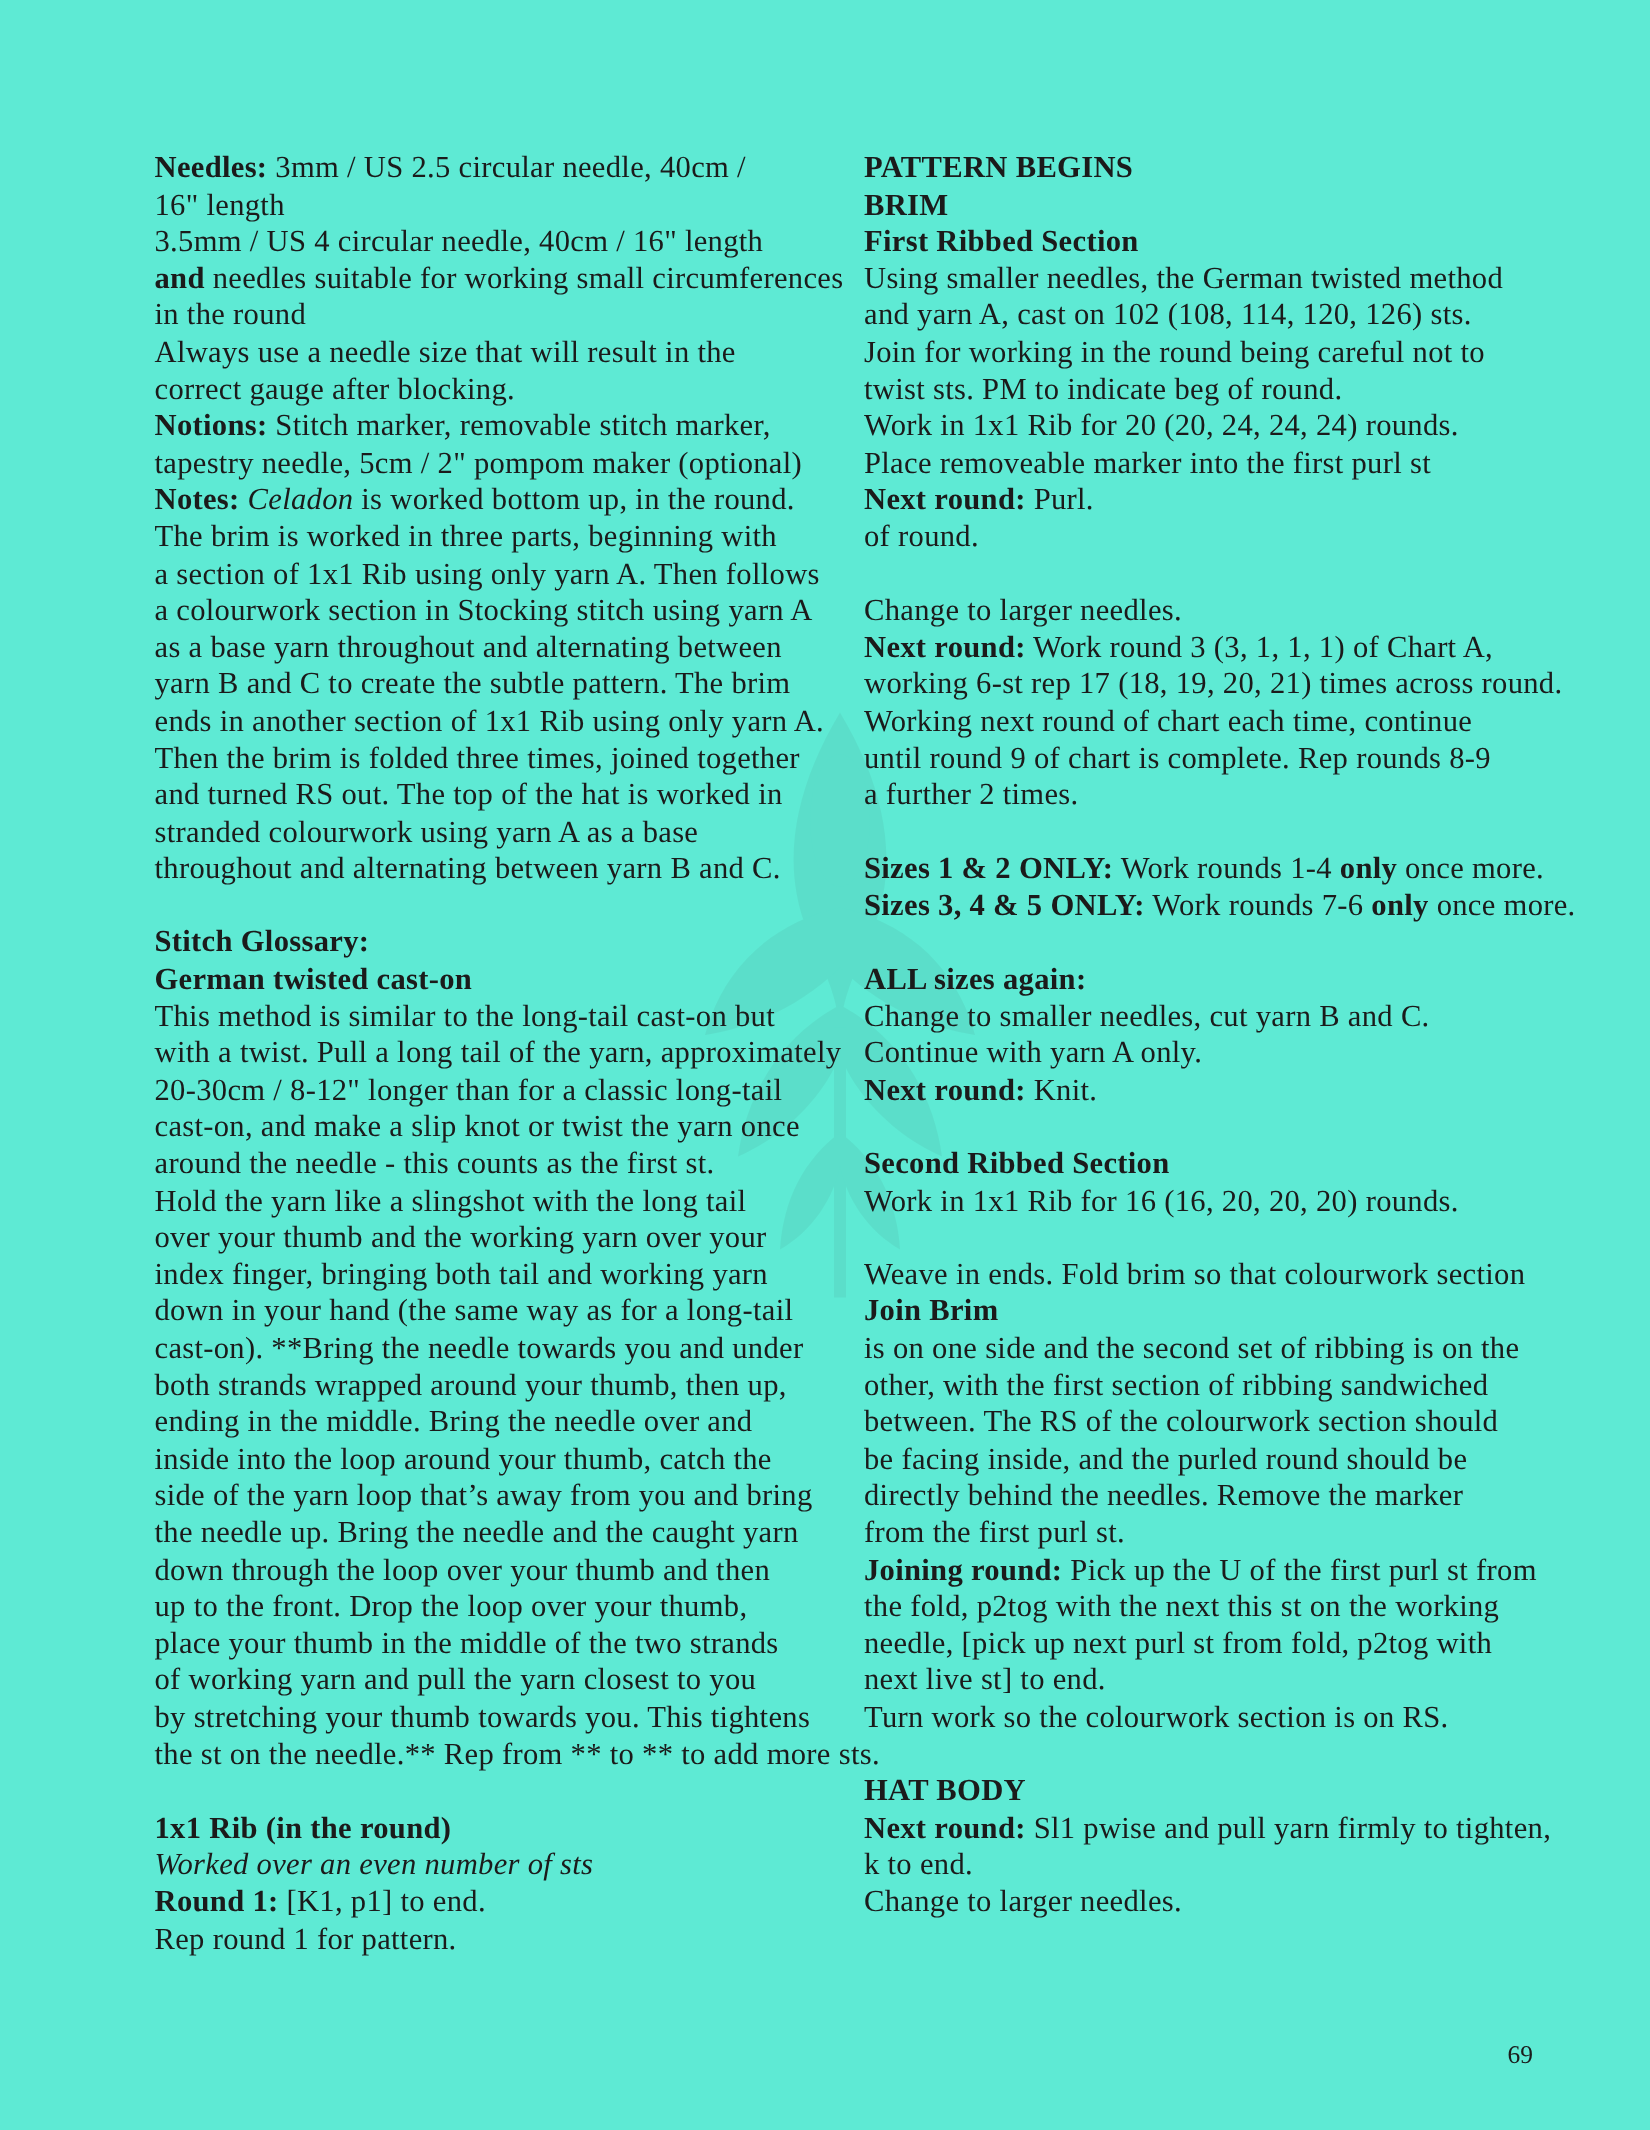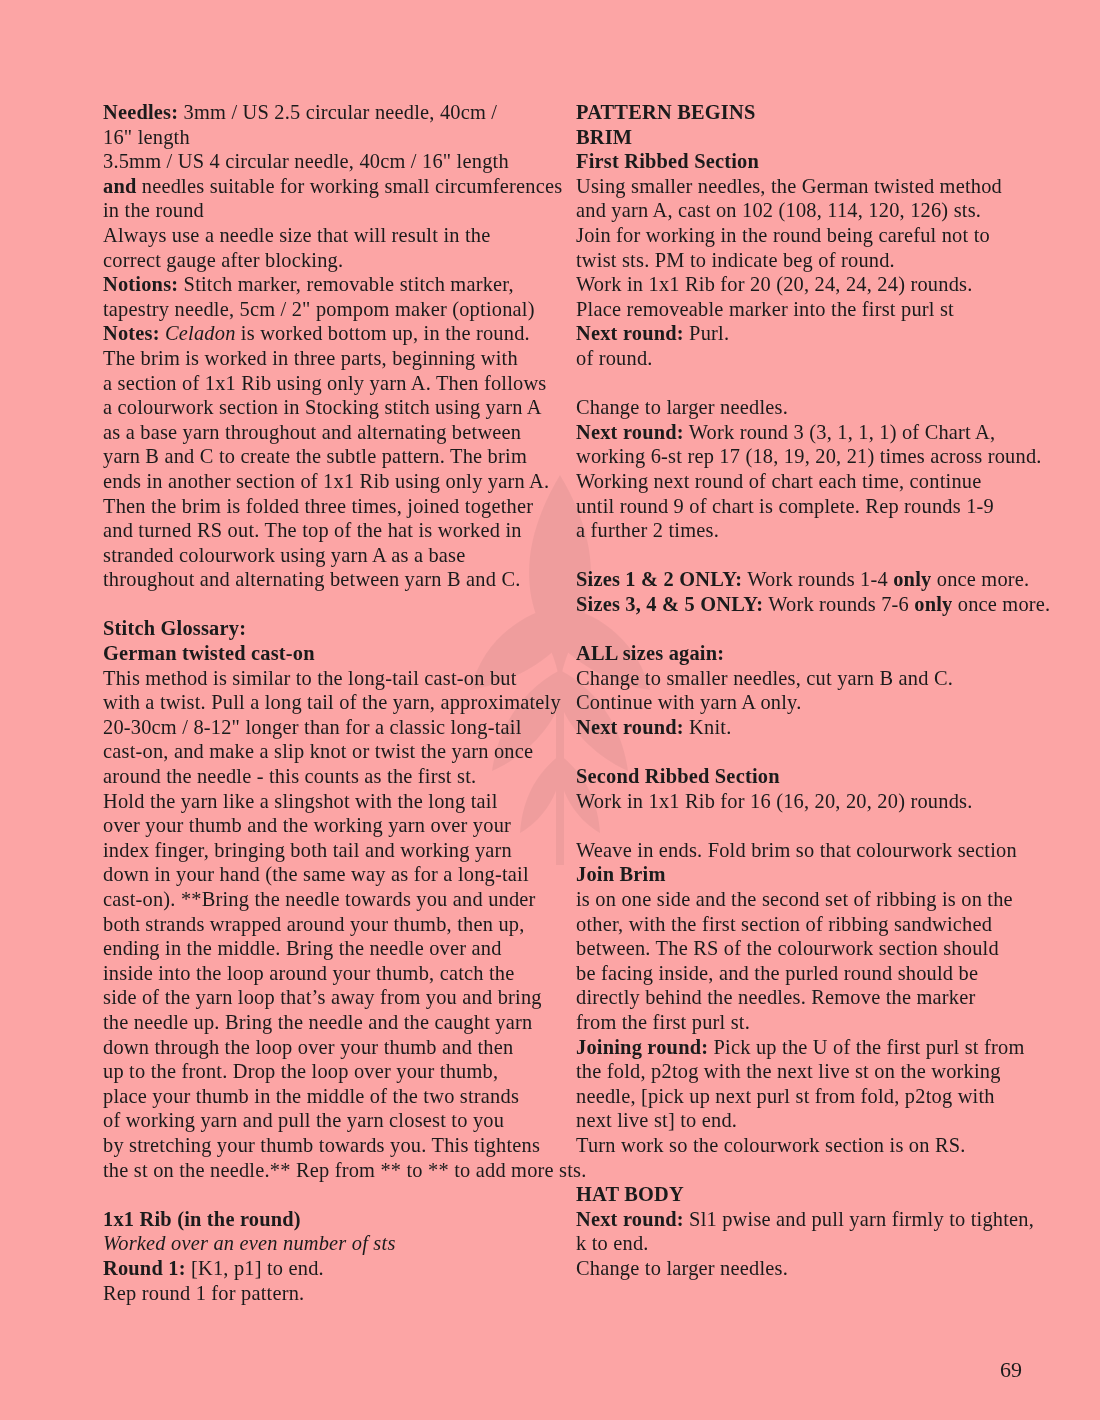--- a/index.html
+++ b/index.html
@@ -4,21 +4,21 @@
 <style>
   html, body {
     margin: 0;
     padding: 0;
     background: #ffffff;
   }
   .page {
     position: relative;
     width: 1100px;
     height: 1420px;
-    background: #fca5a5;
+    background: #5eead4;
     overflow: hidden;
     font-family: "Liberation Serif", "DejaVu Serif", serif;
     color: #1b1b1b;
   }
 
   
   .watermark {
     position: absolute;
     left: 410px;
     top: 455px;
@@ -55,21 +55,21 @@
   .blank {
     height: 24.6px;
   }
   .b  { font-weight: bold; }
   .i  { font-style: italic; }
 
   .page-number {
     position: absolute;
     right: 78px;
     bottom: 42px;
-    font-size: 22px;
+    font-size: 17px;
     line-height: 17px;
     color: #1b1b1b;
     z-index: 2;
   }
 </style>
 </head>
 <body>
 
 <div class="page">
 
@@ -160,21 +160,21 @@
           <div class="line"><span>Place removeable marker into the first purl st</span></div>
           <div class="line"><span class="b">Next round:</span><span> Purl.</span></div>
           <div class="line"><span>of round.</span></div>
         </div>
         <div class="blank"></div>
         <div>
           <div class="line"><span>Change to larger needles.</span></div>
           <div class="line"><span class="b">Next round:</span><span> Work round 3 (3, 1, 1, 1) of Chart A,</span></div>
           <div class="line"><span>working 6-st rep 17 (18, 19, 20, 21) times across round.</span></div>
           <div class="line"><span>Working next round of chart each time, continue</span></div>
-          <div class="line"><span>until round 9 of chart is complete. Rep rounds 1-9</span></div>
+          <div class="line"><span>until round 9 of chart is complete. Rep rounds 8-9</span></div>
           <div class="line"><span>a further 2 times.</span></div>
         </div>
         <div class="blank"></div>
         <div>
           <div class="line"><span class="b">Sizes 1 &amp; 2 ONLY:</span><span> Work rounds 1-4 </span><span class="b">only</span><span> once more.</span></div>
           <div class="line"><span class="b">Sizes 3, 4 &amp; 5 ONLY:</span><span> Work rounds 7-6 </span><span class="b">only</span><span> once more.</span></div>
         </div>
         <div class="blank"></div>
         <div>
           <div class="line"><span class="b">ALL sizes again:</span></div>
@@ -191,21 +191,21 @@
         <div>
           <div class="line"><span>Weave in ends. Fold brim so that colourwork section</span></div>
           <div class="line"><span class="b">Join Brim</span></div>
           <div class="line"><span>is on one side and the second set of ribbing is on the</span></div>
           <div class="line"><span>other, with the first section of ribbing sandwiched</span></div>
           <div class="line"><span>between. The RS of the colourwork section should</span></div>
           <div class="line"><span>be facing inside, and the purled round should be</span></div>
           <div class="line"><span>directly behind the needles. Remove the marker</span></div>
           <div class="line"><span>from the first purl st.</span></div>
           <div class="line"><span class="b">Joining round:</span><span> Pick up the U of the first purl st from</span></div>
-          <div class="line"><span>the fold, p2tog with the next live st on the working</span></div>
+          <div class="line"><span>the fold, p2tog with the next this st on the working</span></div>
           <div class="line"><span>needle, [pick up next purl st from fold, p2tog with</span></div>
           <div class="line"><span>next live st] to end.</span></div>
           <div class="line"><span>Turn work so the colourwork section is on RS.</span></div>
         </div>
         <div class="blank"></div>
         <div>
           <div class="line"><span class="b">HAT BODY</span></div>
           <div class="line"><span class="b">Next round:</span><span> Sl1 pwise and pull yarn firmly to tighten,</span></div>
           <div class="line"><span>k to end.</span></div>
           <div class="line"><span>Change to larger needles.</span></div>

